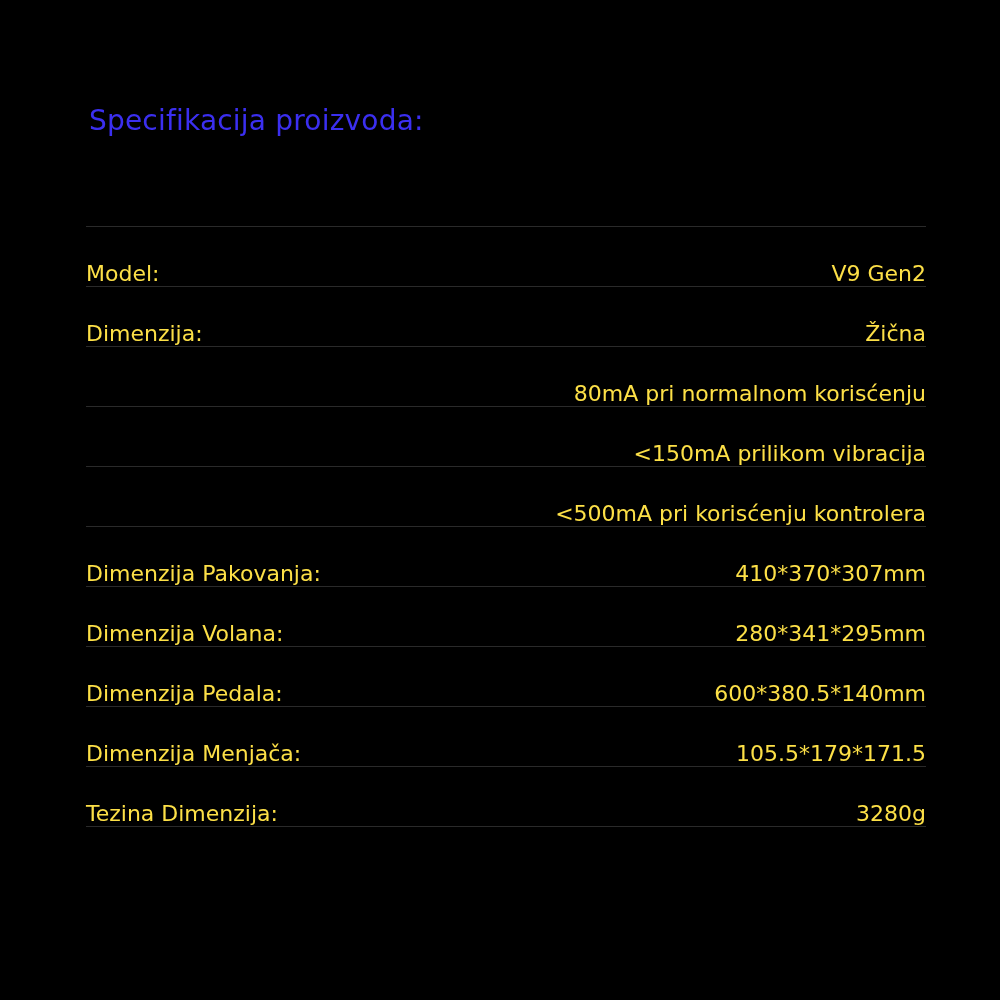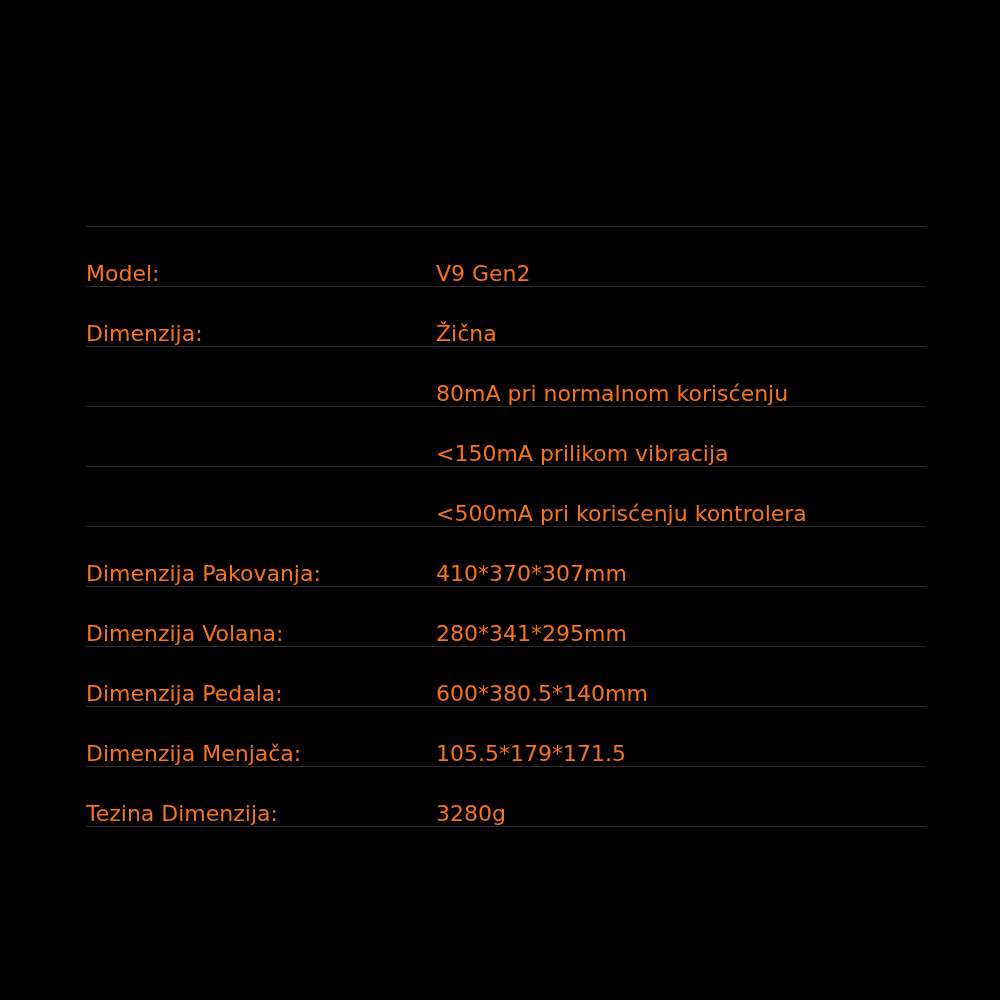--- a/index.html
+++ b/index.html
@@ -37,42 +37,44 @@
     width: 840px;
     border-collapse: collapse;
   }
   .spec-table td {
     padding: 0;
     vertical-align: bottom;
     border-bottom: 1px solid #2a2a2a;
     height: 59px;
     font-size: 22px;
     font-weight: 400;
-    color: #f97316;
+    color: #fde047;
     line-height: 1.1;
   }
   .spec-table tr.first-row td {
     height: 46px;
   }
   .cell-label {
     width: 350px;
     padding-right: 8px;
     padding-bottom: 10px;
     white-space: nowrap;
   }
   .cell-value {
     padding-bottom: 10px;
     white-space: nowrap;
+    text-align: right;
   }
 </style>
 </head>
 <body>
 
 <div class="page">
 
+  <div class="spec-title">Specifikacija proizvoda:</div>
 
   <table class="spec-table">
     <tbody>
       <tr class="first-row">
         <td class="cell-label"></td>
         <td class="cell-value"></td>
       </tr>
       <tr>
         <td class="cell-label">Model:</td>
         <td class="cell-value">V9 Gen2</td>

